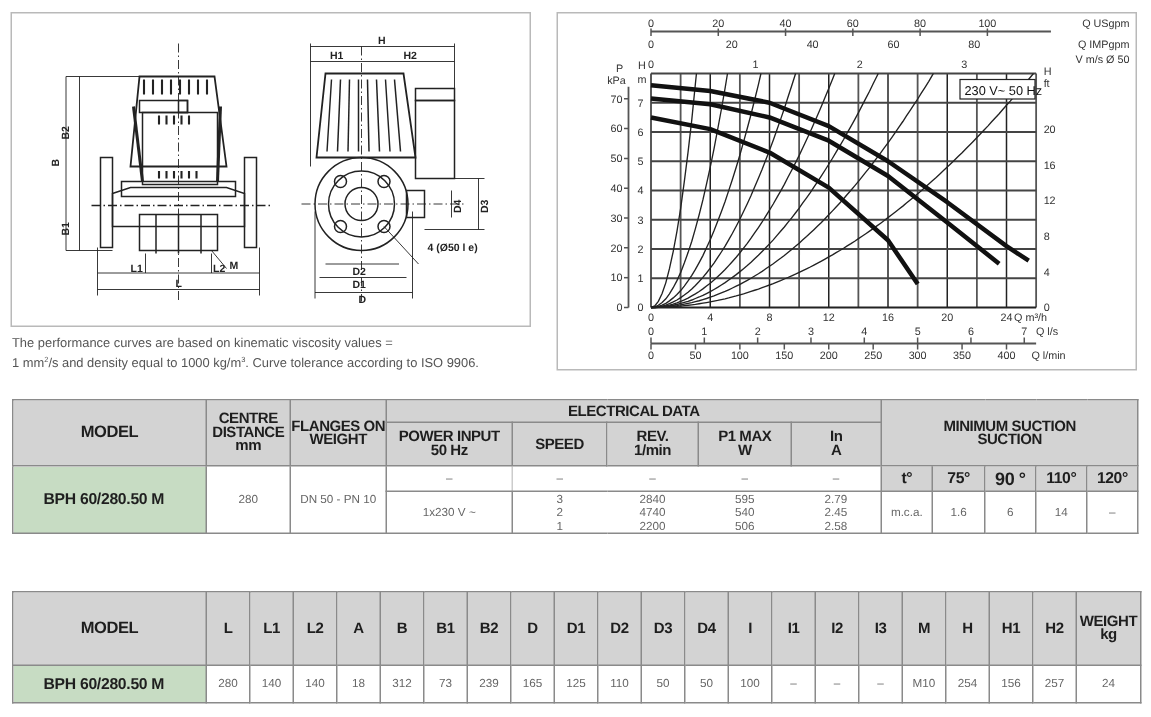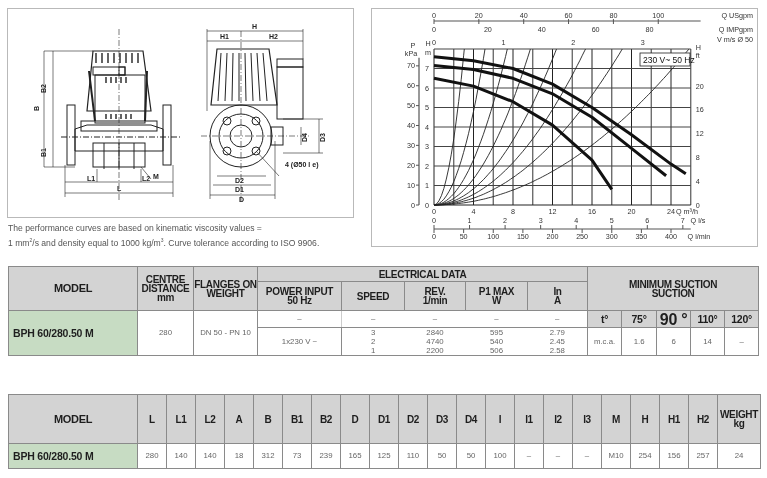--- a/index.html
+++ b/index.html
@@ -5,21 +5,21 @@
   html, body { margin:0; padding:0; background:#ffffff; }
   body { width:767px; height:478px; position:relative; overflow:hidden; font-family:"Liberation Sans", sans-serif; color:#222; }
   .panel { position:absolute; border:1px solid #b9b9b9; background:#fff; }
   .note { position:absolute; left:8px; top:222px; width:340px; font-size:8.6px; line-height:12px; color:#555; }
   .note sup { font-size:5px; }
   svg text { font-family:"Liberation Sans", sans-serif; }
   table { position:absolute; border-collapse:collapse; table-layout:fixed; font-family:"Liberation Sans", sans-serif; }
   td, th { border:1px solid #8a8a8a; text-align:center; vertical-align:middle; padding:0; overflow:hidden; }
   th { background:#d3d3d3; color:#1e1e1e; font-weight:bold; font-size:10px; line-height:11px; transform-origin:center; letter-spacing:-0.3px; }
   td { background:#fff; font-size:7.8px; color:#666; line-height:10px; }
-  td.model { background:#c7dcc3; color:#1f1f1f; font-weight:bold; font-size:10.5px; text-align:left; padding-left:4px; letter-spacing:-0.2px; }
+  td.model { background:#c7dcc3; color:#1f1f1f; font-weight:bold; font-size:10.5px; text-align:left; padding-left:20px; letter-spacing:-0.2px; }
   .stack span { display:block; line-height:9px; }
   th.big { font-size:11px;text-align:center; }
 </style>
 </head>
 <body>
 
 <div class="panel" style="left:7px;top:8px;width:345px;height:208px;">
   <svg width="345" height="208" viewBox="0 0 345 208" stroke="#222" fill="none" stroke-width="1">
 
     <g transform="translate(-7,-8)">
@@ -349,21 +349,21 @@
     <td rowspan="3" class="model">BPH 60/280.50 M</td>
     <td rowspan="3">280</td>
     <td rowspan="3">DN 50 - PN 10</td>
     <td style="border-right-color:#ccc">–</td>
     <td style="border-left:none;border-right:none">–</td>
     <td style="border-left:none;border-right:none">–</td>
     <td style="border-left:none;border-right:none">–</td>
     <td style="border-left:none">–</td>
     <th style="height:16px;font-size:10.5px">t°</th>
     <th style="font-size:10.5px">75°</th>
-    <th style="font-size:16px">90 °</th>
+    <th style="font-size:12px">90 °</th>
     <th style="font-size:10.5px">110°</th>
     <th style="font-size:10.5px">120°</th>
   </tr>
   <tr style="height:14px">
     <td rowspan="2">1x230 V ~</td>
     <td rowspan="2" class="stack" style="border-left:none;border-right:none">
           <span>3</span>
           <span>2</span>
           <span>1</span>
         </td>

